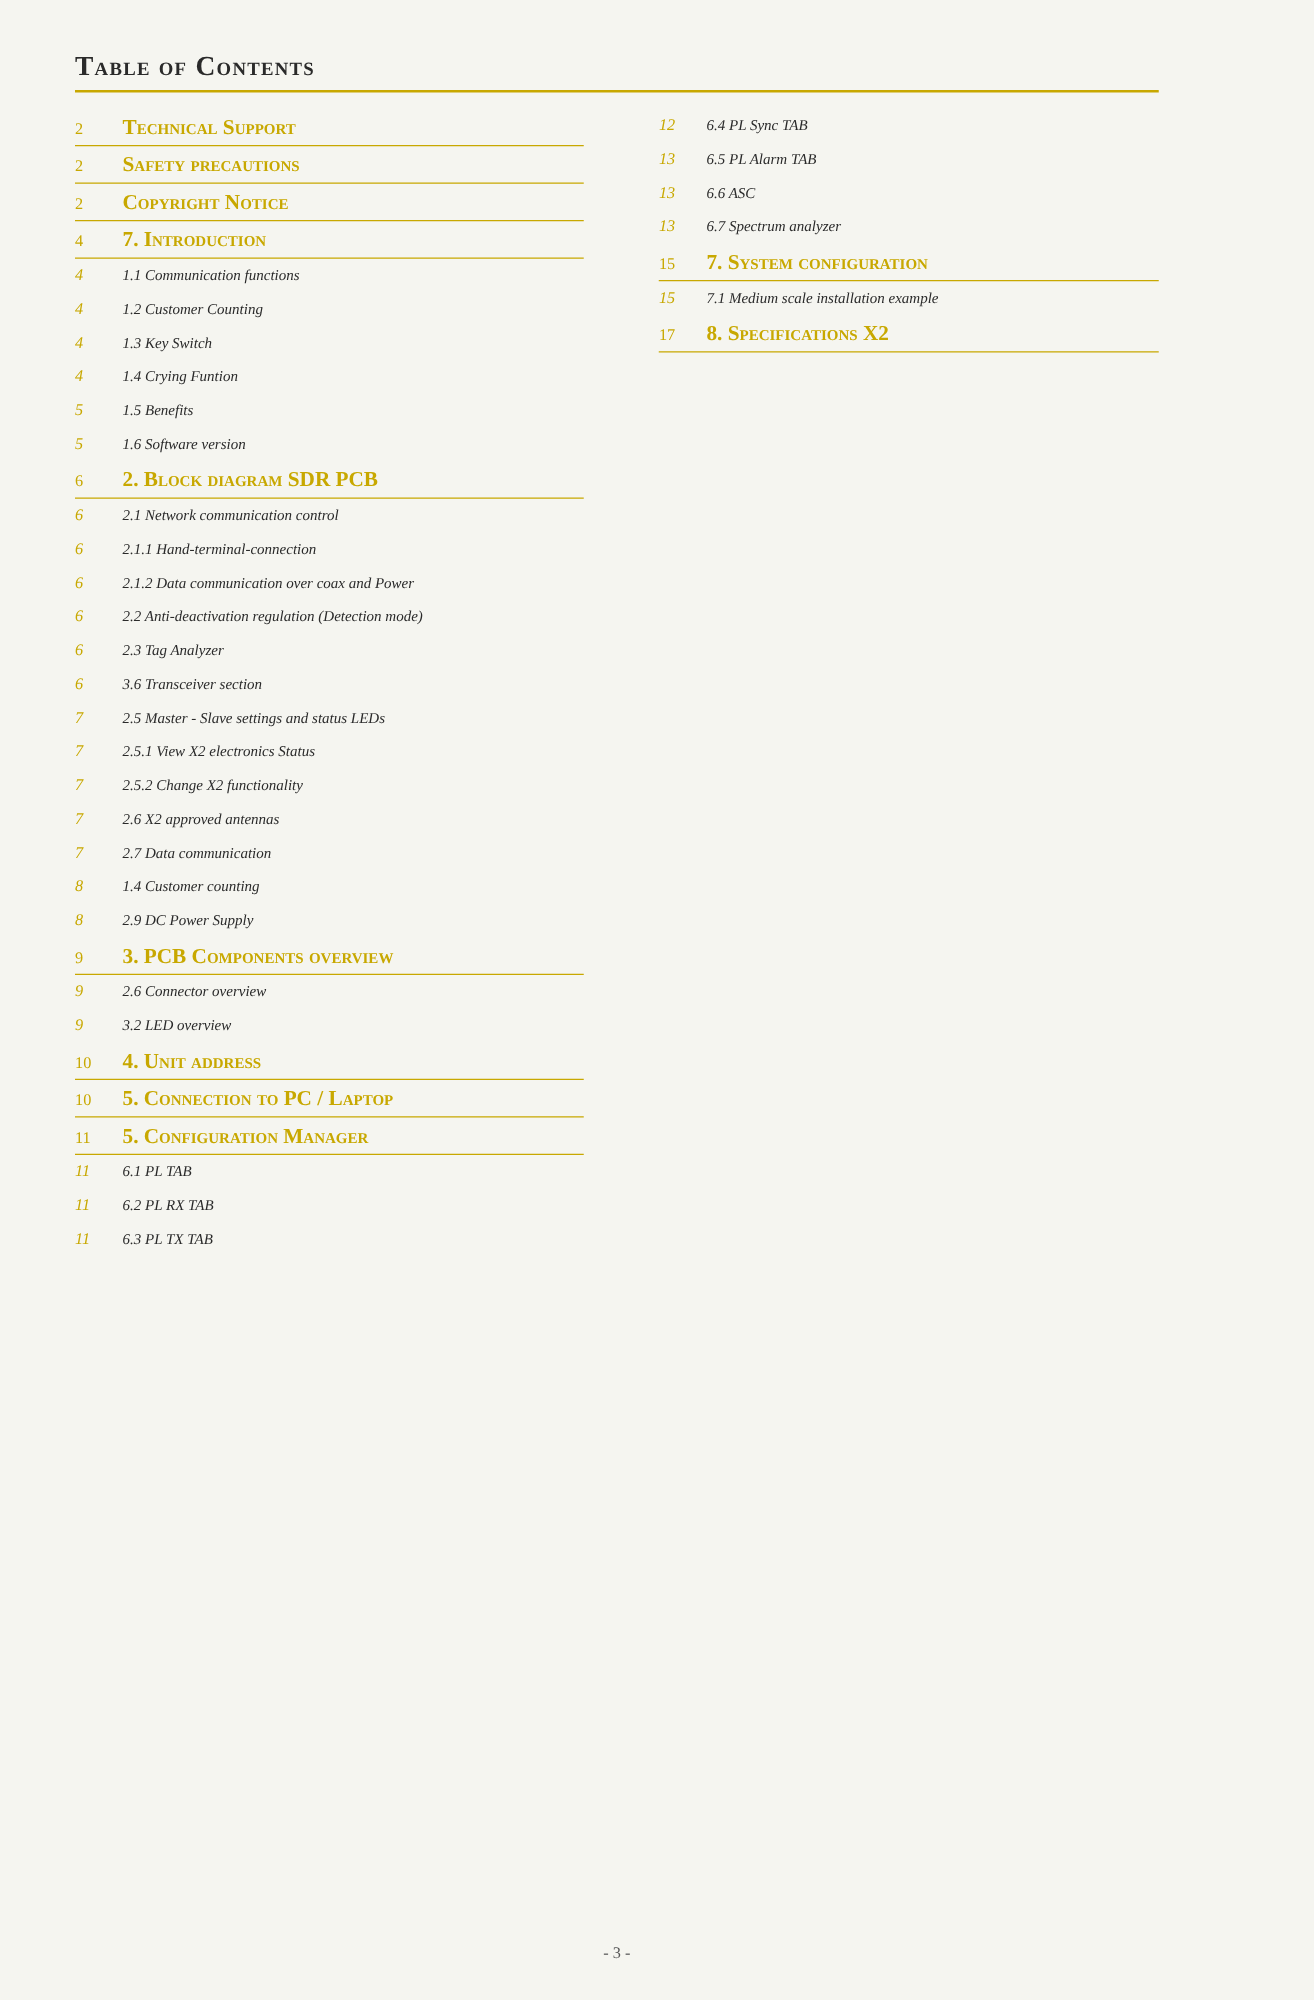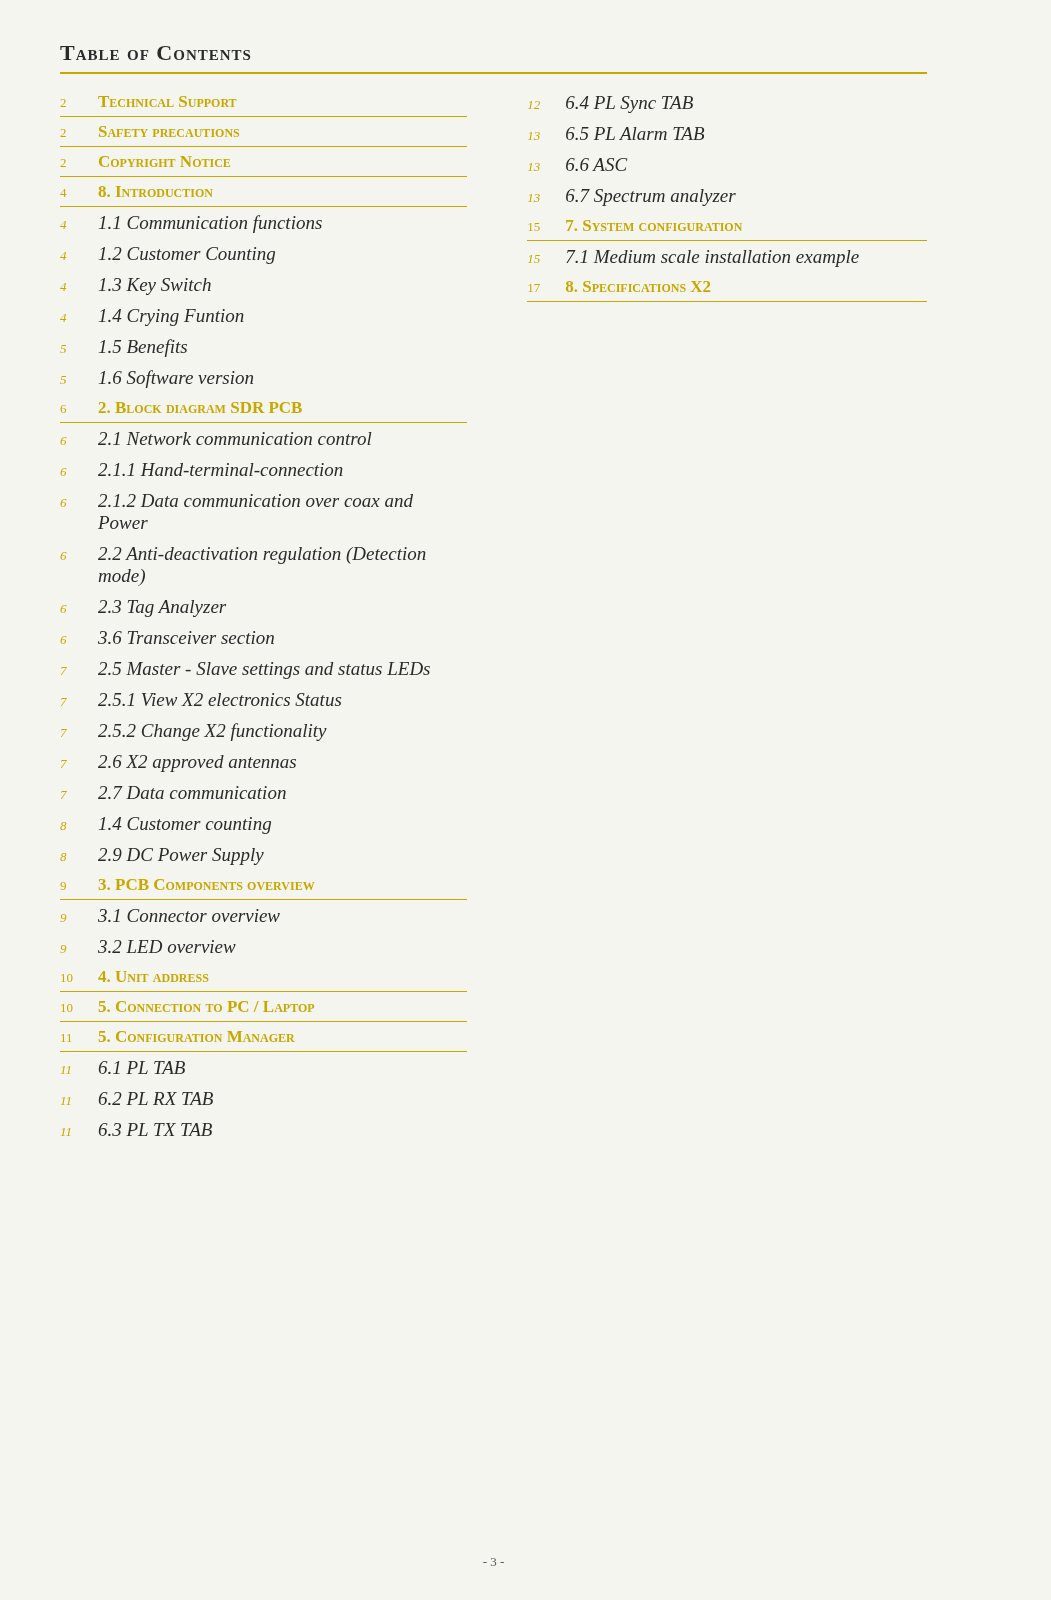--- a/index.html
+++ b/index.html
@@ -75,21 +75,21 @@
       min-width: 38px;
       color: #c8a800;
       font-size: 13px;
       font-family: Georgia, serif;
       text-align: left;
       flex-shrink: 0;
     }
 
     .toc-label {
       flex: 1;
-      font-size: 19px;
+      font-size: 12px;
       font-family: Georgia, serif;
       color: #2a2a2a;
     }
 
     .toc-label.section {
       font-variant: small-caps;
       font-weight: bold;
       color: #c8a800;
       font-size: 17px;
     }
@@ -132,21 +132,21 @@
         <span class="toc-label section">Safety precautions</span>
       </div>
 
       <div class="toc-item section-header">
         <span class="toc-num">2</span>
         <span class="toc-label section">Copyright Notice</span>
       </div>
 
       <div class="toc-item section-header">
         <span class="toc-num">4</span>
-        <span class="toc-label section">8. Introduction</span>
+        <span class="toc-label section">7. Introduction</span>
       </div>
 
       <div class="toc-item no-border">
         <span class="toc-num">4</span>
         <span class="toc-label subsection">1.1 Communication functions</span>
       </div>
       <div class="toc-item no-border">
         <span class="toc-num">4</span>
         <span class="toc-label subsection">1.2 Customer Counting</span>
       </div>
@@ -225,21 +225,21 @@
         <span class="toc-label subsection">2.9 DC Power Supply</span>
       </div>
 
       <div class="toc-item section-header">
         <span class="toc-num">9</span>
         <span class="toc-label section">3. PCB Components overview</span>
       </div>
 
       <div class="toc-item no-border">
         <span class="toc-num">9</span>
-        <span class="toc-label subsection">3.1 Connector overview</span>
+        <span class="toc-label subsection">2.6 Connector overview</span>
       </div>
       <div class="toc-item no-border">
         <span class="toc-num">9</span>
         <span class="toc-label subsection">3.2 LED overview</span>
       </div>
 
       <div class="toc-item section-header">
         <span class="toc-num">10</span>
         <span class="toc-label section">4. Unit address</span>
       </div>

